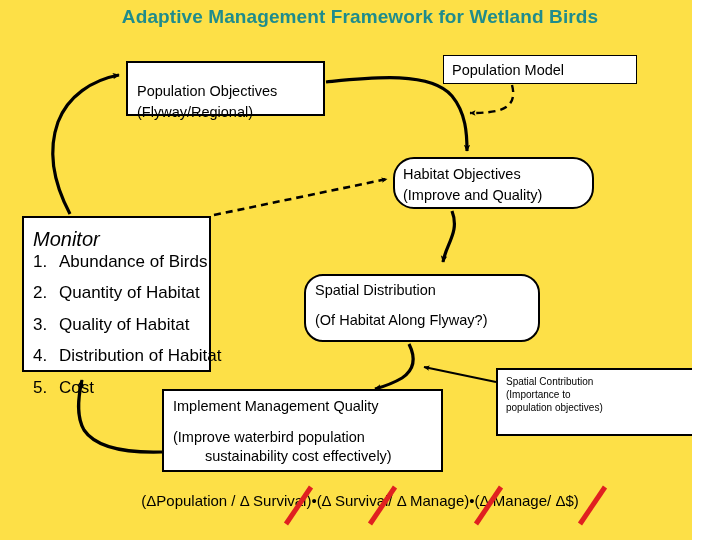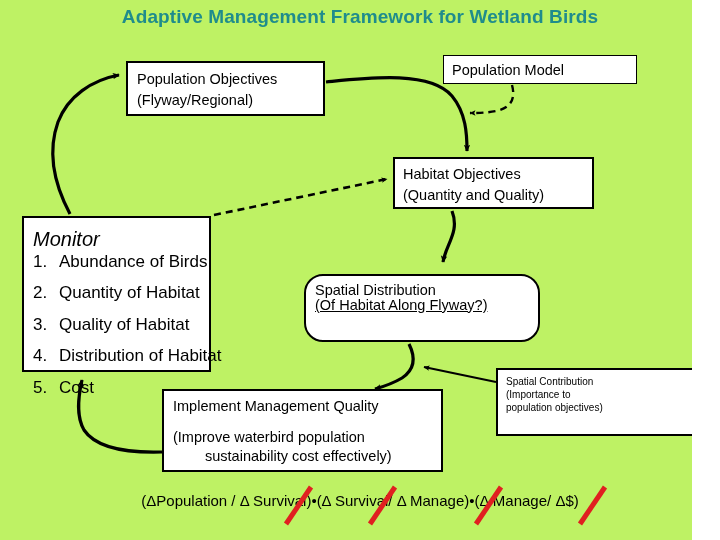--- a/index.html
+++ b/index.html
@@ -4,21 +4,21 @@
 <style>
   html, body {
     margin: 0;
     padding: 0;
     background: #ffffff;
   }
   #slide {
     position: relative;
     width: 692px;
     height: 540px;
-    background: #bef264;
+    background: #fde047;
     overflow: hidden;
     font-family: "Liberation Sans", sans-serif;
     color: #000000;
   }
   #arrow-layer {
     position: absolute;
     left: 0;
     top: 0;
     width: 720px;
     height: 540px;
@@ -44,29 +44,30 @@
   .box-thin {
     border-width: 1px;
   }
   .box .line {
     font-size: 14.5px;
     line-height: 1.42;
     white-space: nowrap;
   }
   #box-pop-obj {
     left: 126px; top: 61px; width: 199px; height: 55px;
-    padding: 6px 0 0 9px;
+    padding: 18px 0 0 9px;
   }
   #box-pop-model {
     left: 443px; top: 55px; width: 194px; height: 29px;
     padding: 4px 7px 0 8px;
   }
   #box-habitat-obj {
     left: 393px; top: 157px; width: 201px; height: 52px;
     padding: 5px 0 0 8px;
+    border-radius: 21px;
   }
   #box-monitor {
     left: 22px; top: 216px; width: 189px; height: 156px;
     padding: 8px 0 0 9px;
   }
   #box-monitor .monitor-title {
     font-size: 20px;
     line-height: 1.3;
     margin-bottom: 0;
     font-style: italic;
@@ -88,21 +89,21 @@
   }
   #box-spatial-dist {
     left: 304px; top: 274px; width: 236px; height: 68px;
     padding: 7px 0 0 9px;
     border-radius: 19px;
   }
   #box-spatial-dist .line {
     line-height: 1.0;
   }
   #box-spatial-dist .line + .line {
-    text-decoration: underline;
+    margin-top: 15px;
   }
   #box-implement {
     left: 162px; top: 389px; width: 281px; height: 83px;
     padding: 8px 0 0 9px;
   }
   #box-implement .line {
     line-height: 1.0;
   }
   #box-implement .l2 { margin-top: 16px; }
   #box-implement .l3 { margin-top: 5px; padding-left: 32px; }
@@ -168,21 +169,21 @@
     <div class="line">Population Objectives</div>
     <div class="line">(Flyway/Regional)</div>
   </div>
 
   <div class="box box-thin" id="box-pop-model">
     <div class="line">Population Model</div>
   </div>
 
   <div class="box" id="box-habitat-obj">
     <div class="line">Habitat Objectives</div>
-    <div class="line">(Quantity and Quality)</div>
+    <div class="line">(Improve and Quality)</div>
   </div>
 
   <div class="box" id="box-monitor">
     <div class="monitor-title">Monitor</div>
     <ol>
       <li>
         <span class="num">1.</span><span>Abundance of Birds</span>
       </li>
       <li>
         <span class="num">2.</span><span>Quantity of Habitat</span>

